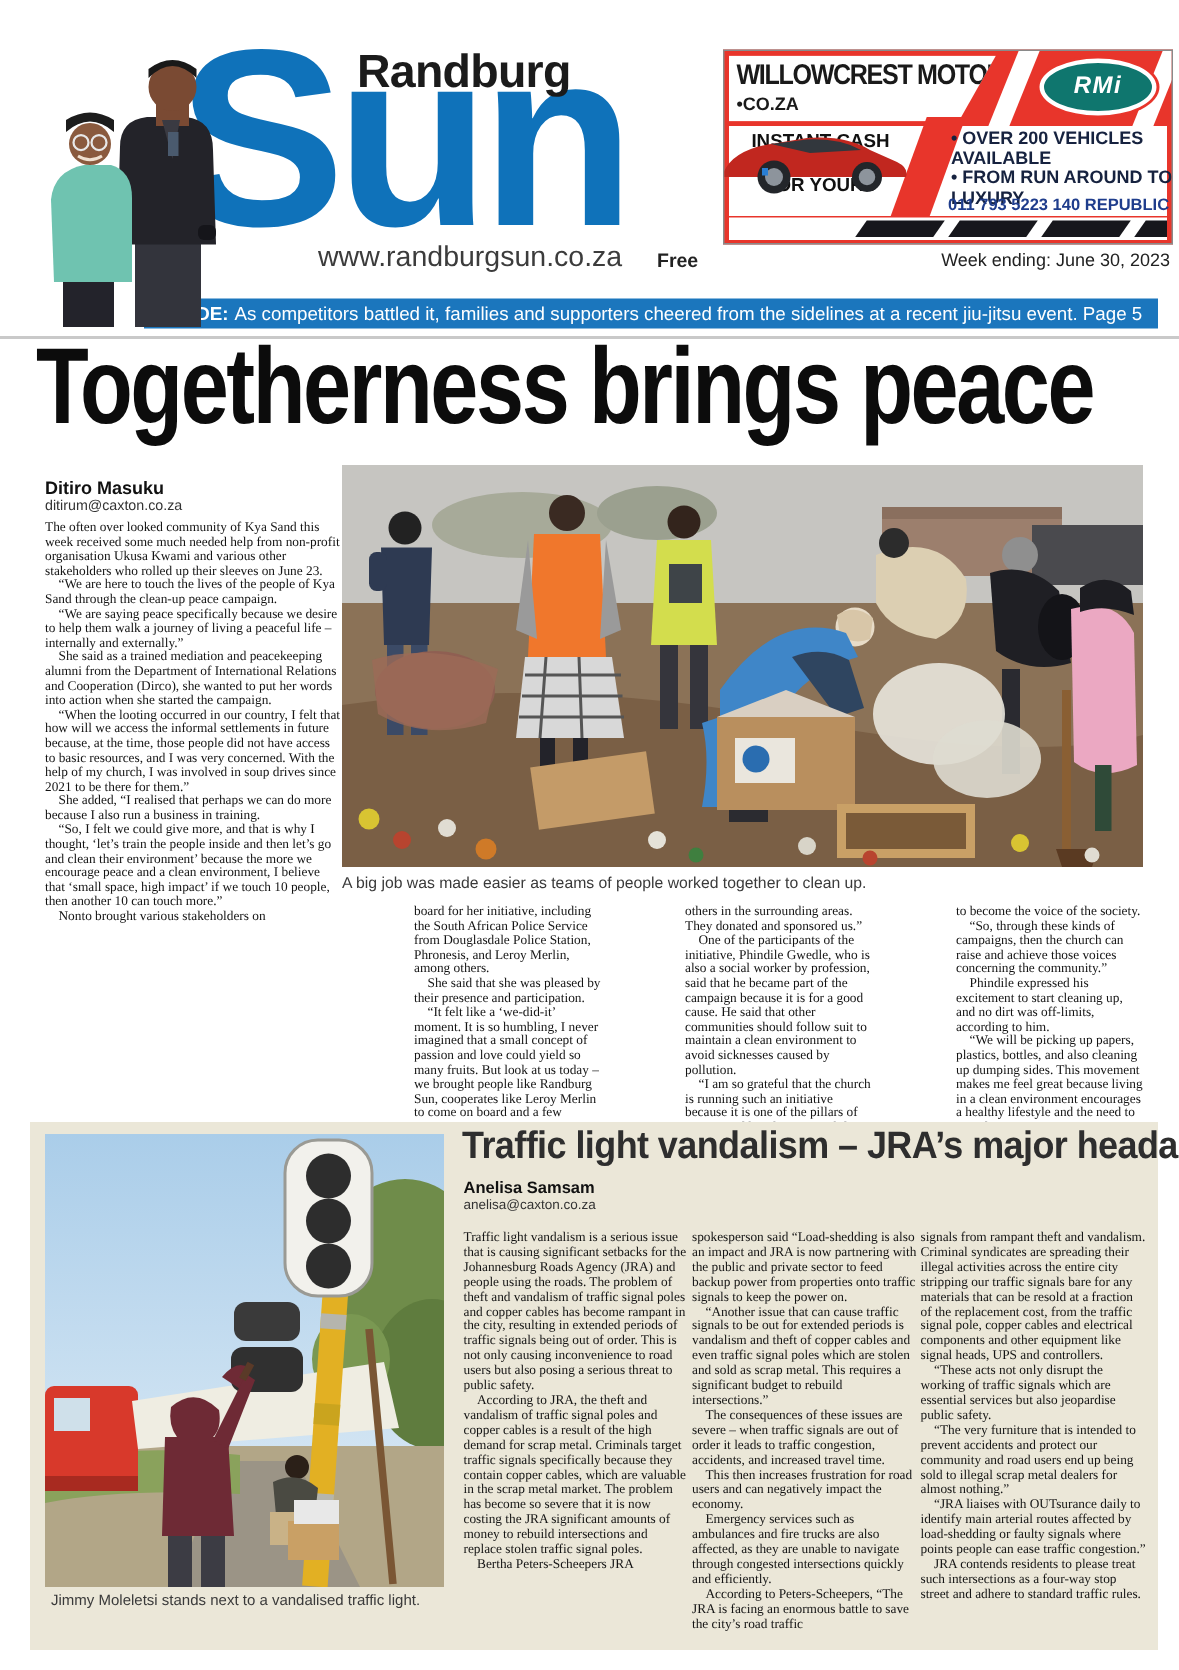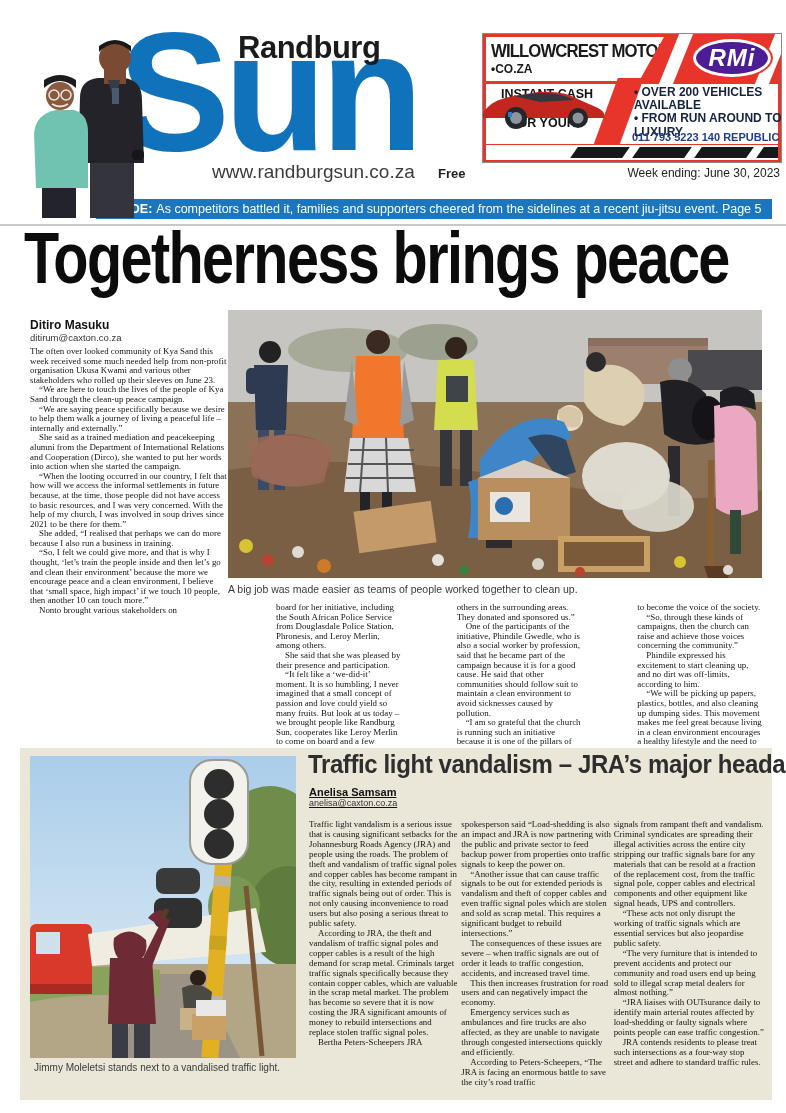--- a/index.html
+++ b/index.html
@@ -19,23 +19,23 @@
   #inside-bar b { margin-right:4px; }
   #masthead-rule { left:0; top:224px; width:786px; height:2px; background:#c9c9c9; }
 
   
   #ad { left:482px; top:33px; width:300px; height:130px; background:#e8352b; border:1px solid #8a8a8a; z-index:3; overflow:hidden; }
   #ad .name-panel { position:absolute; left:3px; top:3px; width:178px; height:44px; background:#fff;
                     clip-path:polygon(0 0,100% 0,86% 100%,0 100%); padding:3px 4px 0 5px; }
   #ad .dealer { font-size:19px; font-weight:bold; letter-spacing:-1px; transform:scaleX(0.88); transform-origin:left; white-space:nowrap; color:#1a1a1a; }
   #ad .domain { font-size:12px; font-weight:bold; color:#1a1a1a; }
   #ad .white-slash { position:absolute; top:0; width:14px; height:50px; background:#ffffff; transform:skewX(-22deg); }
-  #ad .rmi { position:absolute; right:10px; top:5px; width:78px; height:38px; background:#4c1d95; border:3px solid #fff;
+  #ad .rmi { position:absolute; right:10px; top:5px; width:78px; height:38px; background:#0f766e; border:3px solid #fff;
              border-radius:50%; display:flex; align-items:center; justify-content:center;
-             color:#fff; font-weight:bold; font-style:italic; font-size:24px; letter-spacing:1px; box-shadow:0 0 0 2px #e8352b; }
+             color:#fff; font-weight:bold; font-style:italic; font-size:16px; letter-spacing:1px; box-shadow:0 0 0 2px #e8352b; }
   #ad .mid { position:absolute; left:3px; top:50px; right:3px; height:60px; background:#fff; }
   #ad .red-band { position:absolute; left:118px; top:-6px; width:26px; height:76px; background:#e8352b; transform:skewX(-20deg); }
   #ad .offer { position:absolute; left:2px; top:3px; width:118px; text-align:center; font-weight:bold; font-size:12.5px; line-height:1.15; color:#111; }
   #ad .bullets { position:absolute; left:148px; top:2px; width:150px; font-weight:bold; font-size:12px; line-height:1.1; color:#16223f; }
   #ad .phone { position:absolute; left:146px; bottom:1px; width:154px; font-weight:bold; font-size:11px; color:#1f3d8c; white-space:nowrap; }
   #ad .stripes { position:absolute; left:3px; bottom:2px; right:3px; height:15px; background:#fff; overflow:hidden; }
   #ad .stripes i { position:absolute; top:2px; width:52px; height:11px; background:#17171c; transform:skewX(-35deg); }
   #ad-car { position:absolute; left:-6px; bottom:14px; }
 
   
@@ -52,21 +52,21 @@
   #col-1 { left:30px; top:347px; width:197px; }
   #cols-234 { left:228px; top:603px; width:534px; display:flex; gap:8px; }
   #cols-234 > div { flex:1;margin-left:48px; }
 
   
   #bottom-panel { left:20px; top:748px; width:752px; height:352px; background:#ebe7d8; }
   #bottom-photo { position:absolute; left:10px; top:8px; }
   #bottom-caption { position:absolute; left:14px; top:314px; width:260px; font-size:10px; color:#3a3a3a; }
   #bottom-headline { position:absolute; left:288px; top:2px; font-size:25.5px; font-weight:bold; letter-spacing:-0.4px;
                      transform:scaleX(0.94); transform-origin:left top; white-space:nowrap; color:#2e2e2e; }
-  #byline-2 { position:absolute; left:289px; top:38px;text-decoration:underline; }
+  #byline-2 { position:absolute; left:289px; top:38px; }
   #byline-2 .author { font-size:11px; }
   #byline-2 .email { font-size:9px; }
   #bottom-cols { position:absolute; left:289px; top:72px; width:455px; display:flex; gap:2px; }
   #bottom-cols > div { flex:1; }
   #bottom-cols .serifcol { line-height:9.9px; }
 </style>
 </head>
 <body>
 
 <div class="abs" id="logo-sun">Sun</div>

